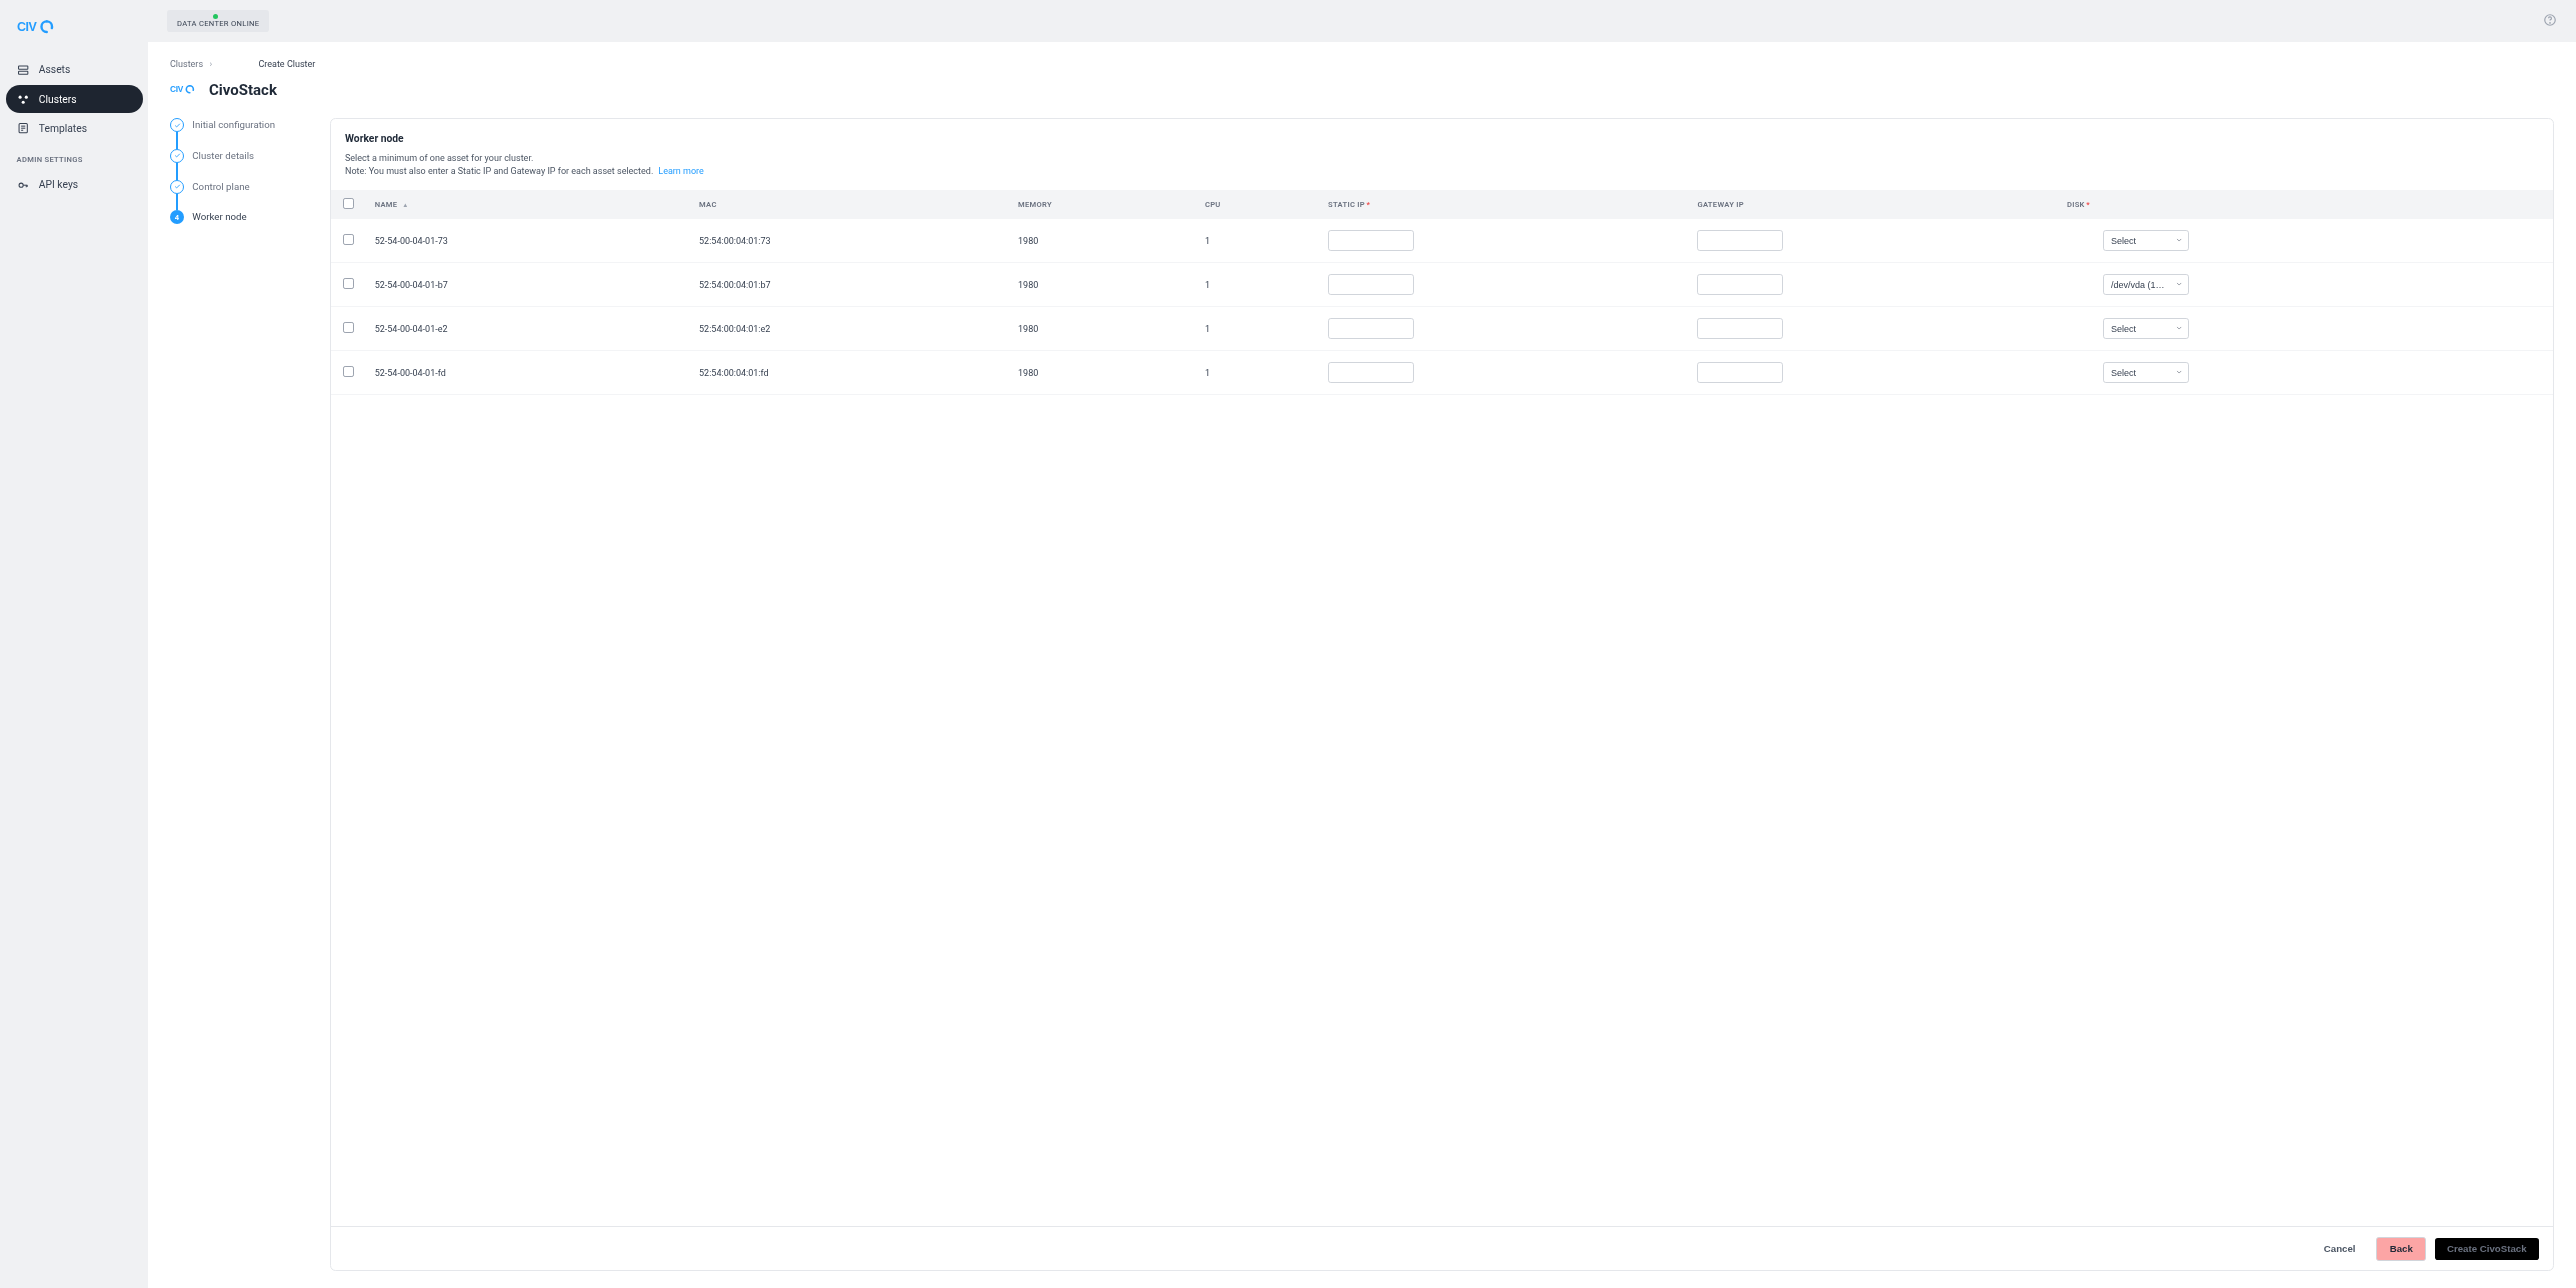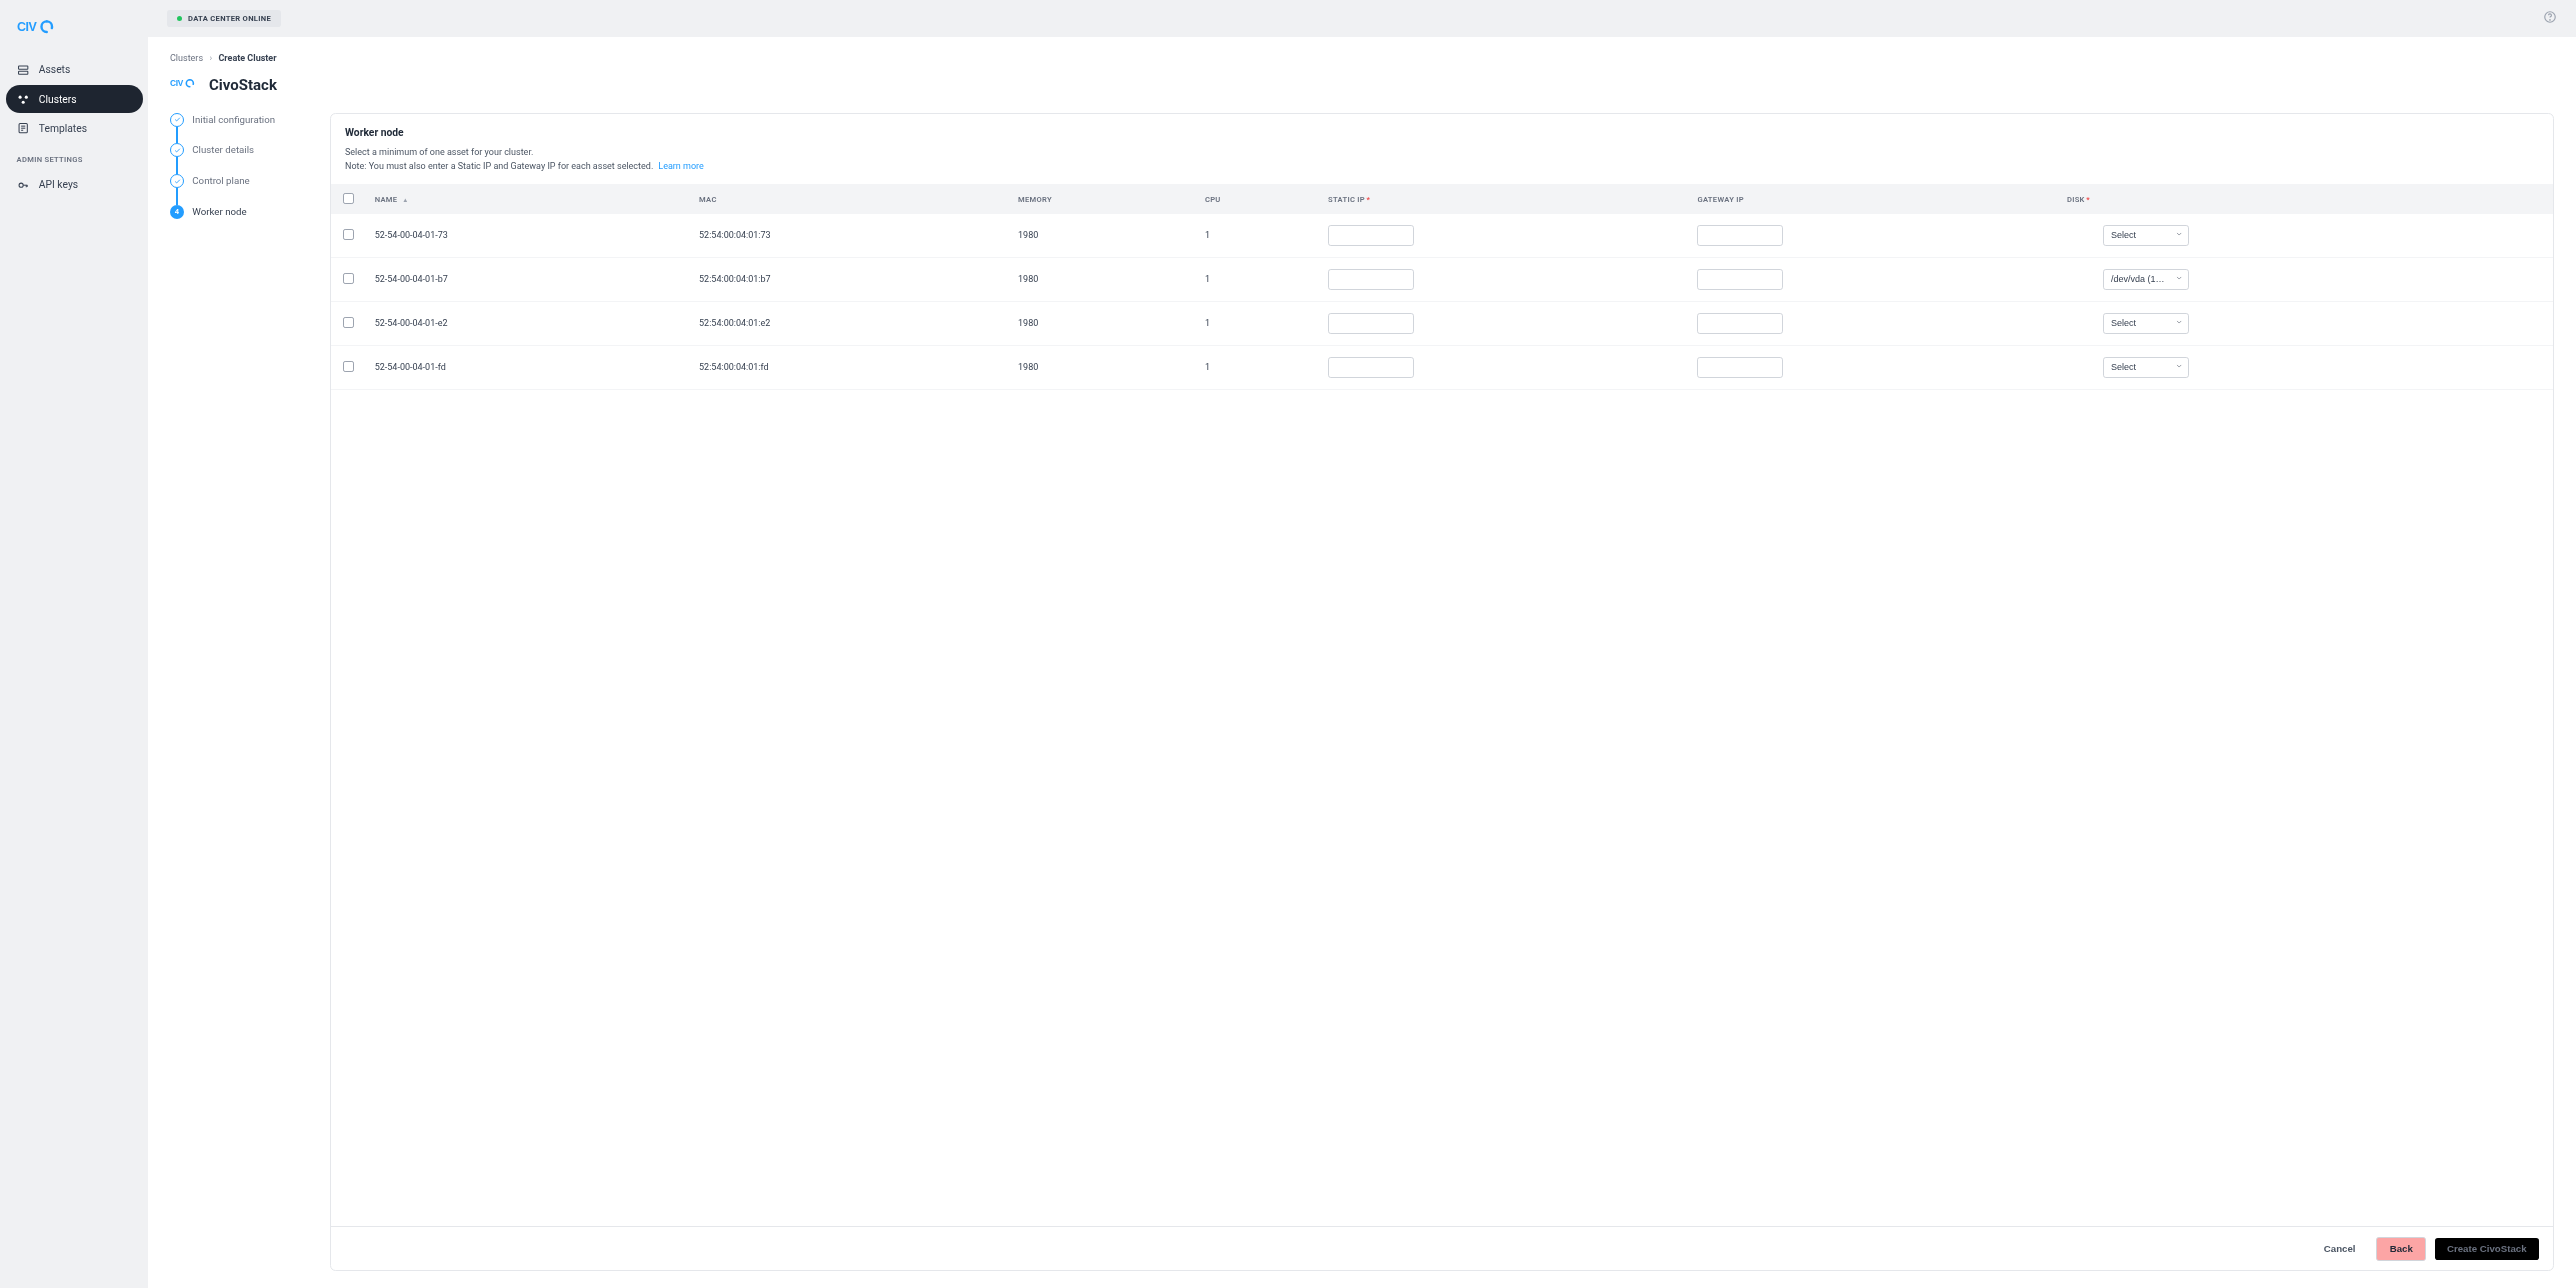--- a/index.html
+++ b/index.html
@@ -74,23 +74,24 @@
       justify-content: space-between;
       padding: 9.7px 19.3px;
     }
     .status-pill {
       display: inline-flex;
       align-items: center;
       background: #e5e7eb;
       padding: 4.1px 9.7px;
       border-radius: 2.8px;
       font-size: 7.6px;
-      font-weight: 700;
+      font-weight: 400;
       letter-spacing: 0.3px;
       color: #374151;
+      flex-direction: column;
     }
     .status-dot {
       width: 5.5px;
       height: 5.5px;
       background: #22c55e;
       border-radius: 50%;
       margin-right: 5.5px;
     }
     .help-icon {
       color: #9ca3af;
@@ -112,21 +113,22 @@
     .breadcrumb .bc-link {
       color: #6b7280;
       cursor: pointer;
     }
     .breadcrumb .bc-sep {
       margin: 0 4.1px;
       color: #9ca3af;
     }
     .breadcrumb .bc-current {
       color: #374151;
-      font-weight: 700;
+      font-weight: 400;
+      margin-left: 40px;
     }
     .page-title-row {
       display: flex;
       align-items: center;
       margin-bottom: 19.3px;
     }
     .page-title-row .civo-mark {
       margin-right: 7px;
     }
     .page-title {

